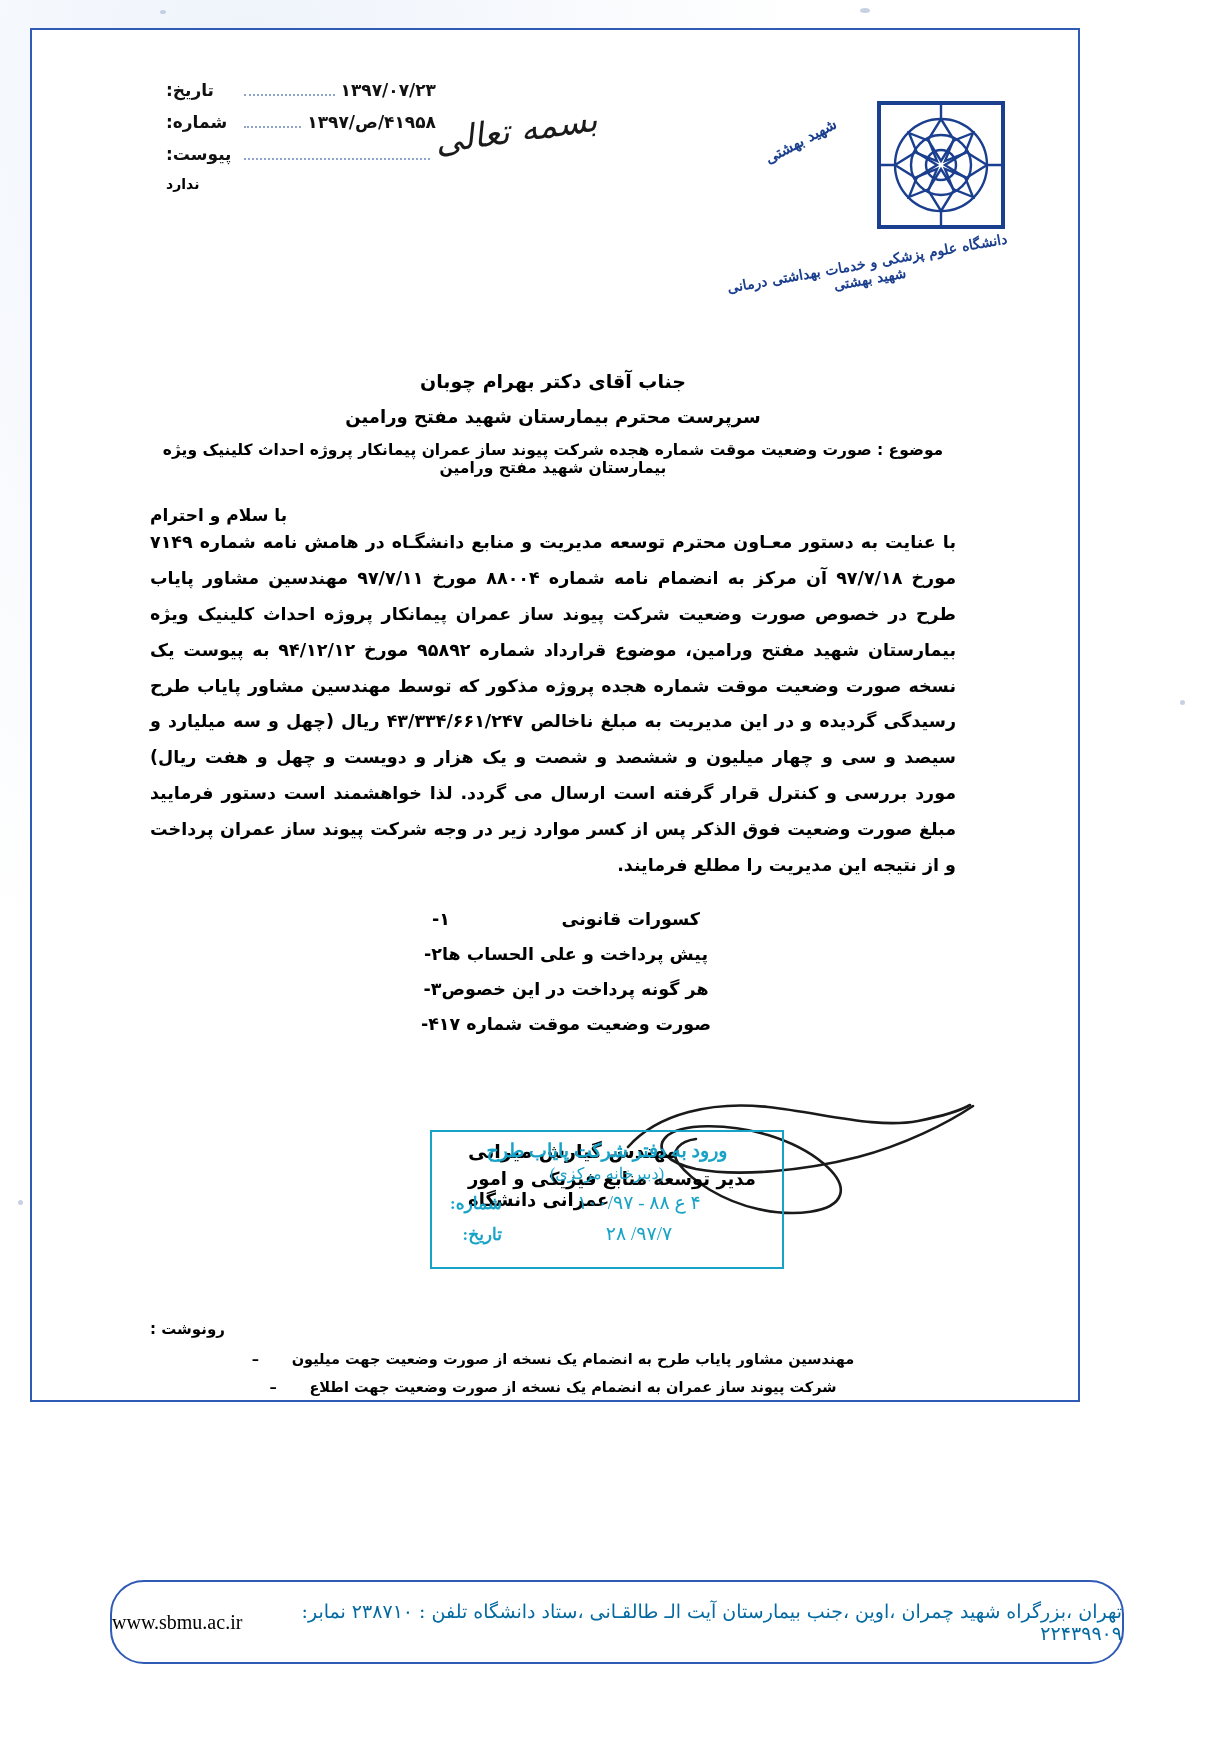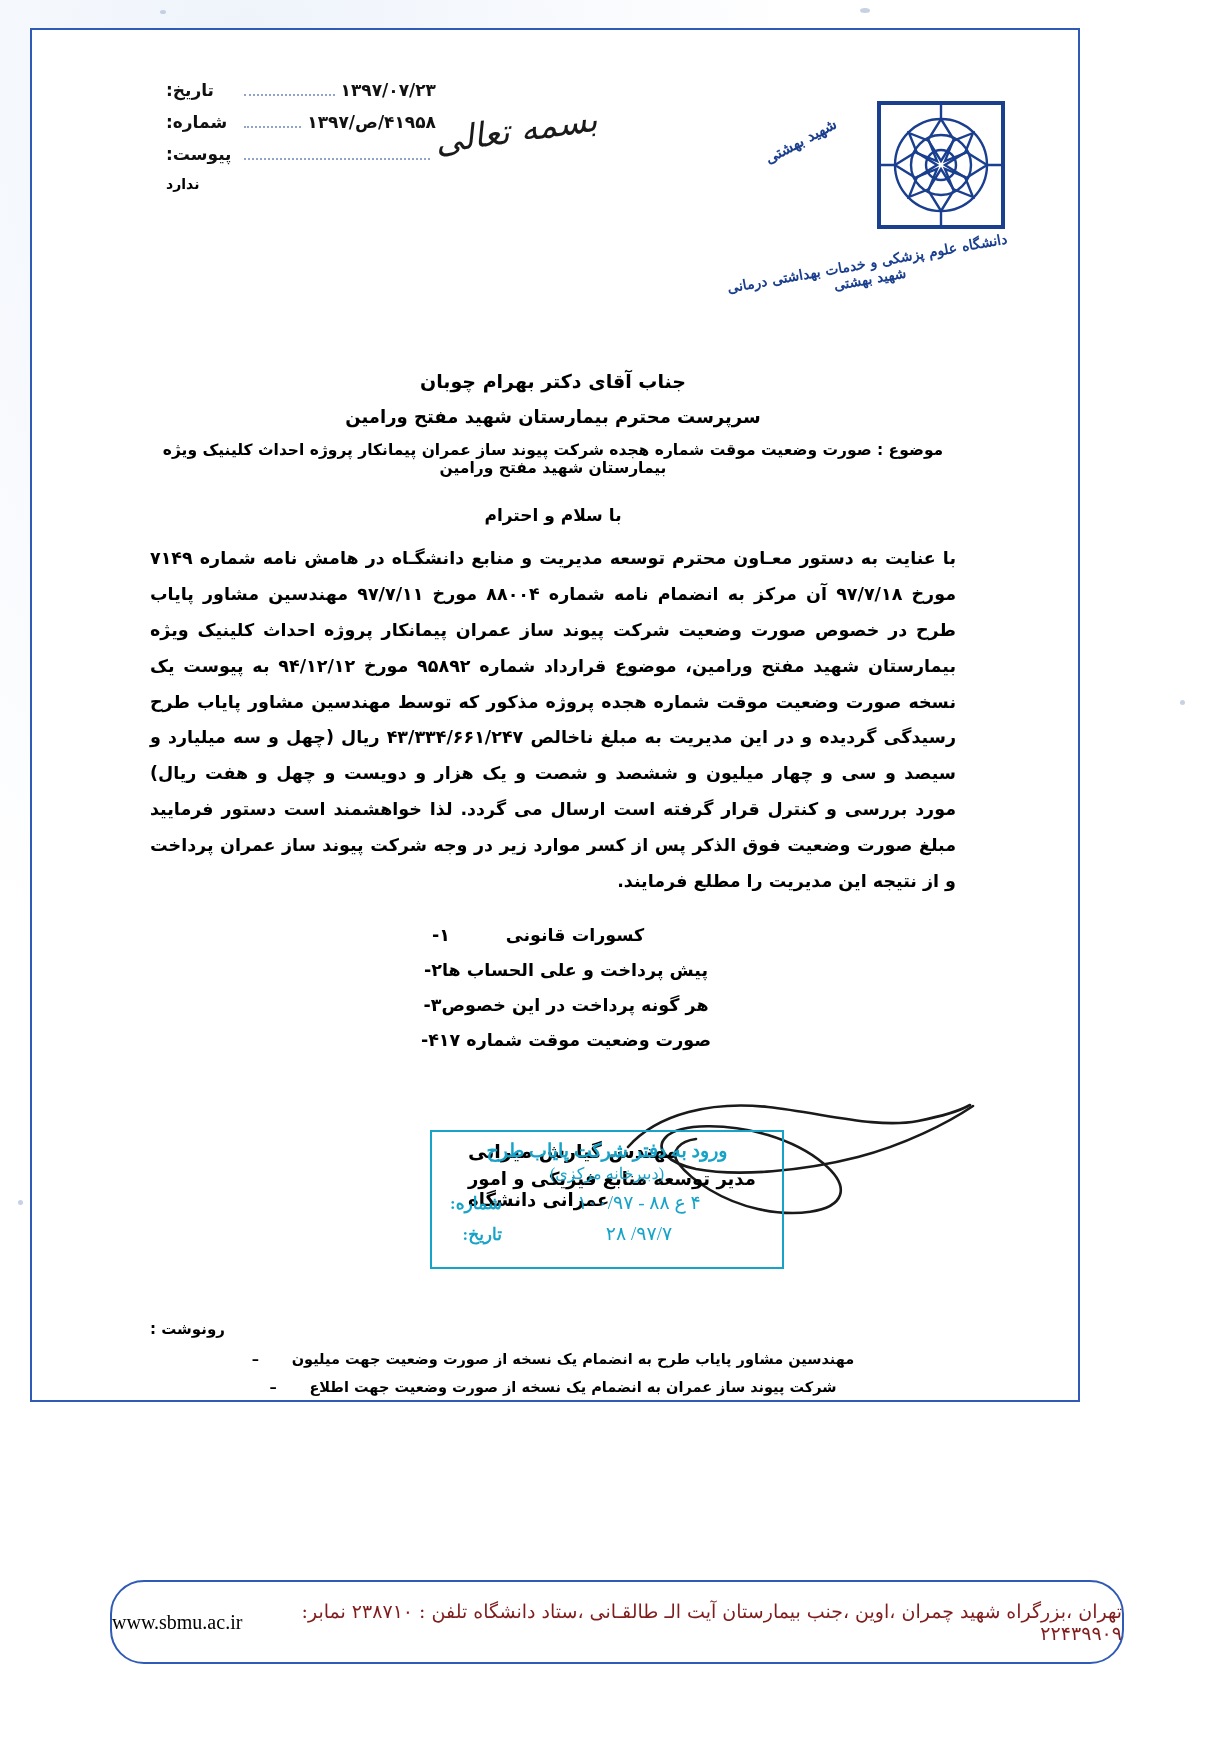--- a/index.html
+++ b/index.html
@@ -166,22 +166,22 @@
   }
   .subject {
     font-size: 15.5px;
     font-weight: bold;
     text-align: center;
     margin: 0 0 28px 0;
   }
   .salutation {
     font-size: 17px;
     font-weight: bold;
-    text-align: center;
-    margin: 0 0 16px 0;
+    text-align: left;
+    margin: 0 0 0 0;
   }
   .para {
     font-size: 17.5px;
     line-height: 2.05;
     text-align: justify;
     text-justify: inter-word;
     font-weight: bold;
     margin: 0;
   }
   .list {
@@ -197,21 +197,21 @@
     display: block;
   }
   .list .num {
     display: inline-block;
     width: 44px;
     text-align: right;
   }
   .list .txt {
     display: inline-block;
     min-width: 250px;
-    text-align: center;
+    text-align: right;
   }
 
   
   .signature {
     position: absolute;
     right: 430px;
     top: 1140px;
     width: 330px;
     text-align: left;
     direction: rtl;
@@ -309,21 +309,21 @@
     border: 2px solid #2f5bb7;
     border-radius: 34px;
     background: #ffffff;
     display: flex;
     align-items: center;
     justify-content: center;
     direction: rtl;
   }
   .footer-text {
     font-size: 19px;
-    color: #7f1d1d;
+    color: #0369a1;
     font-family: "DejaVu Serif", serif;
     letter-spacing: 0.3px;
   }
   .footer-url {
     font-family: "Liberation Serif", serif;
     font-size: 20px;
     direction: ltr;
     margin-right: 14px;
   }
   

